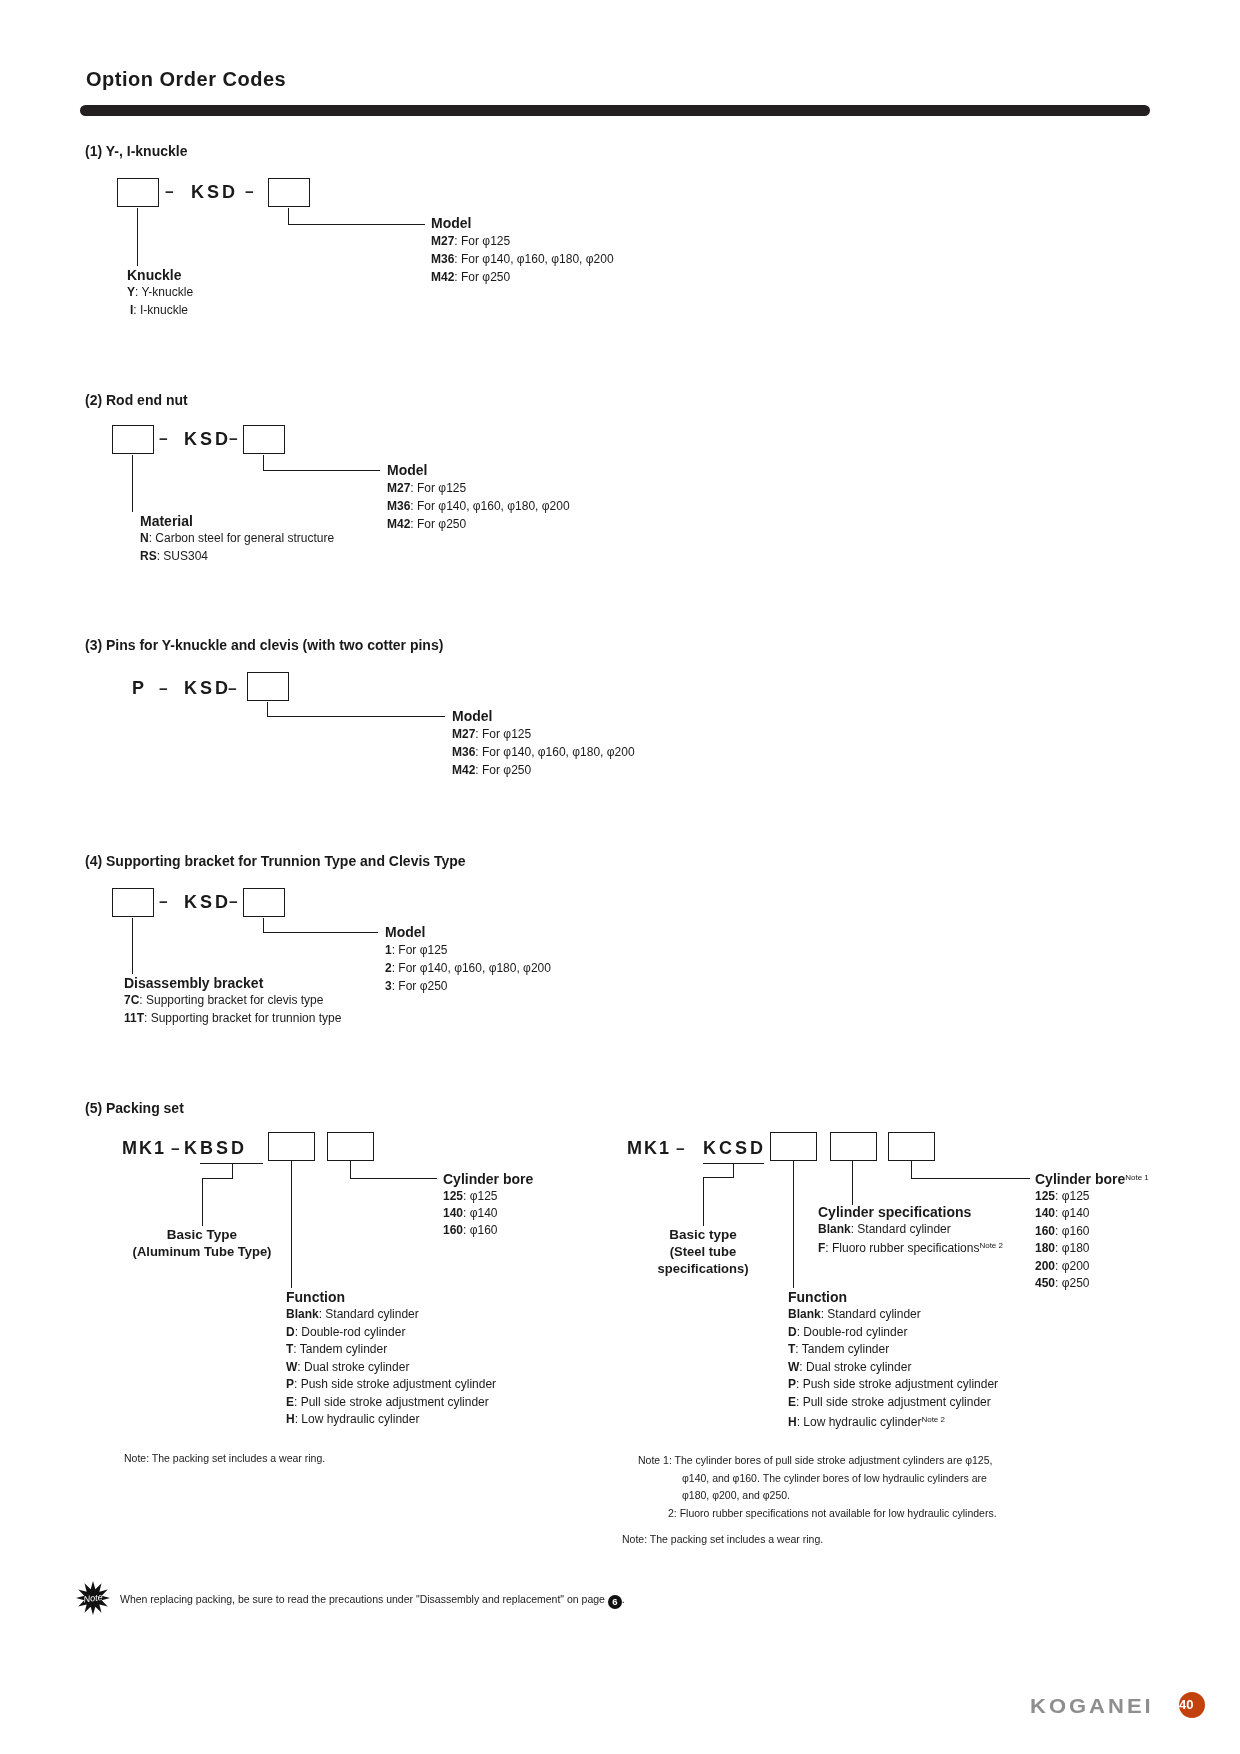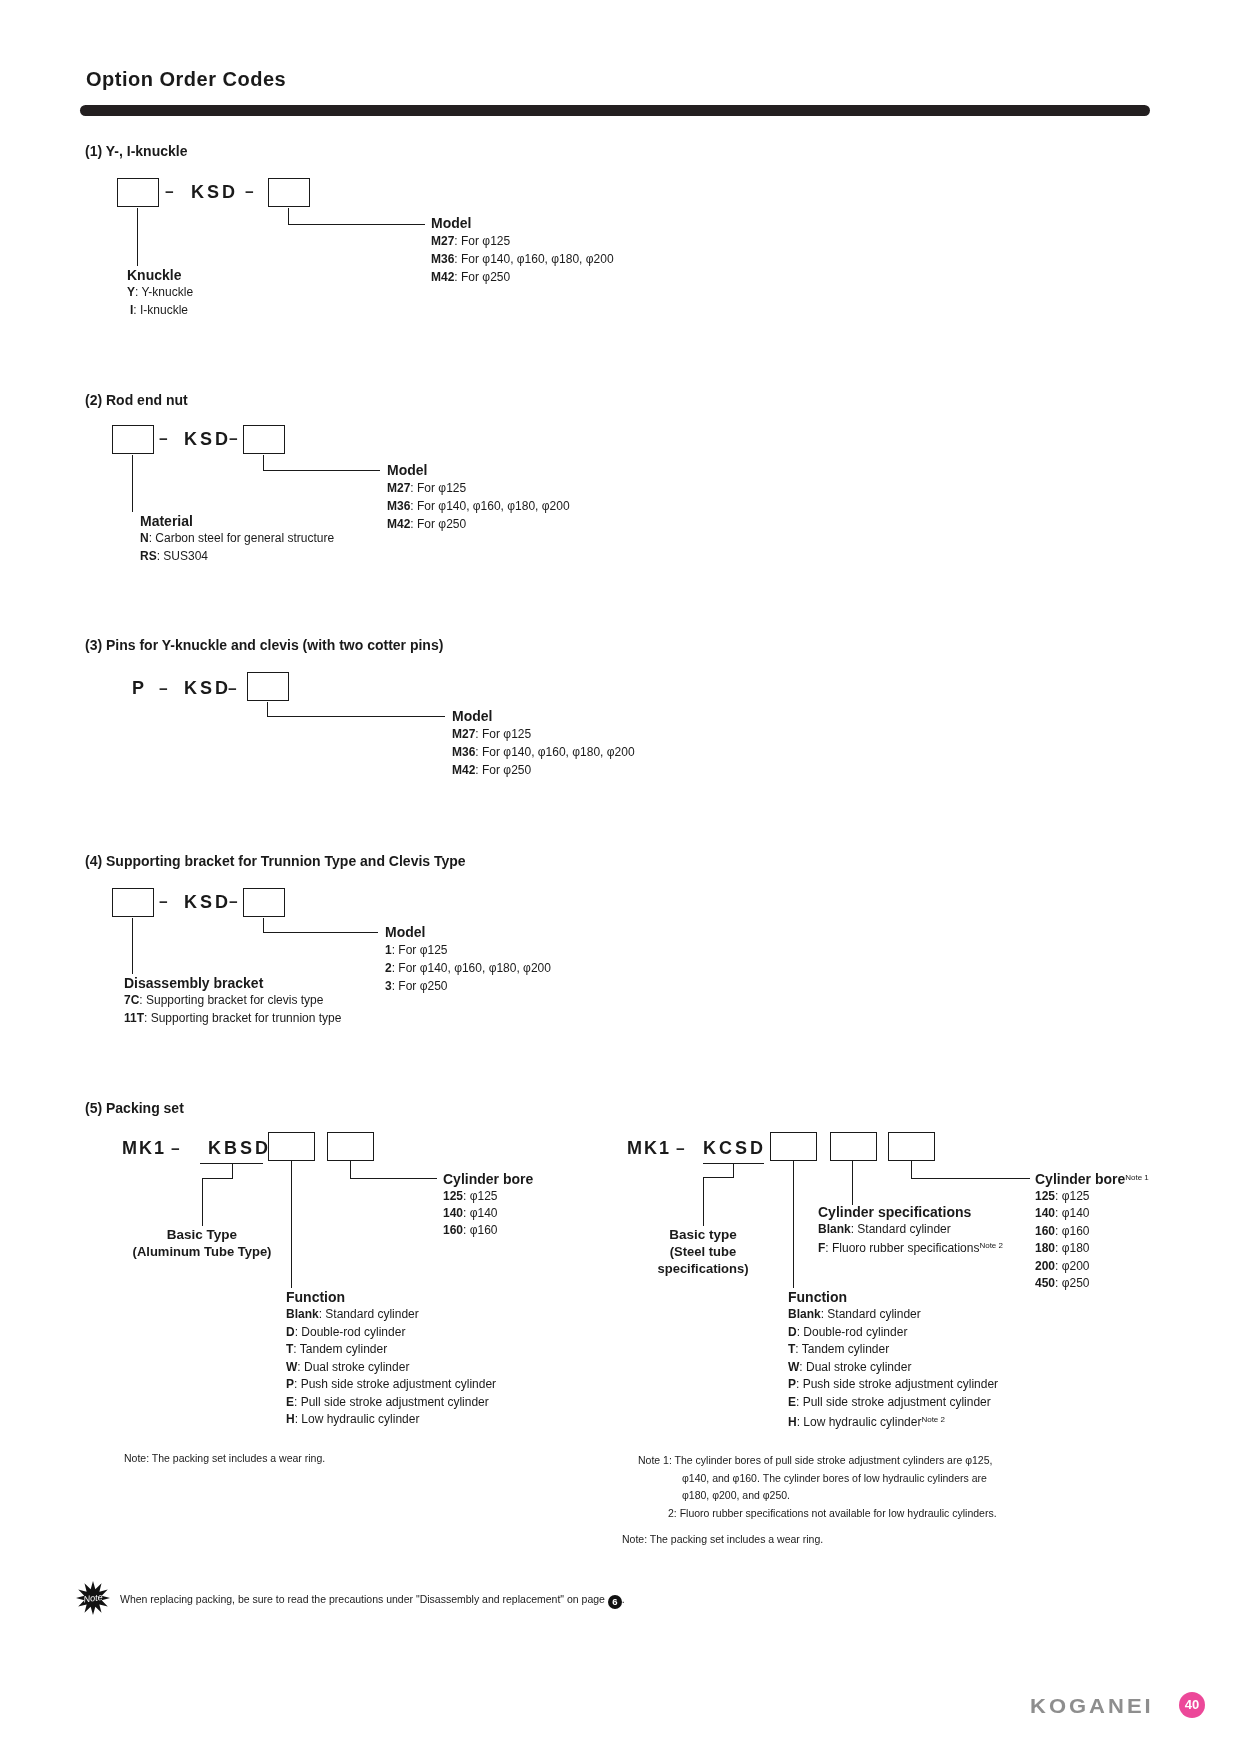--- a/index.html
+++ b/index.html
@@ -26,22 +26,22 @@
   .b{font-weight:bold;}
   .note{font-size:10.5px;line-height:17.5px;white-space:nowrap;}
   sup.n{font-size:8px;font-weight:normal;vertical-align:4px;}
   .center{text-align:center;}
   .basiclbl{font-size:13.5px;font-weight:bold;line-height:17px;}
   .basicsub{font-size:13px;font-weight:bold;line-height:17px;}
   .pgref{display:inline-block;width:14px;height:14px;border-radius:50%;background:#111;
          color:#fff;font-size:9.5px;font-weight:bold;line-height:14px;text-align:center;
          vertical-align:-2px;}
   .brand{font-size:22px;font-weight:bold;letter-spacing:3px;color:#8e8e8e;transform:scaleY(0.95);}
-  .pgnum{width:26px;height:26px;border-radius:50%;background:#ec4899;color:#fff;font-size:13px;
-         font-weight:bold;line-height:26px;text-align:center;}
+  .pgnum{width:26px;height:26px;border-radius:50%;background:#c2410c;color:#fff;font-size:13px;
+         font-weight:bold;line-height:26px;}
   svg text{font-family:"Liberation Sans",sans-serif;}
 </style>
 </head>
 <body>
 
 <div class="page">
 
   <div class="abs h1" style="left:86px;top:68px">Option Order Codes</div>
   <div class="abs bar" style="left:80px;top:105px;width:1070px;height:11px"></div>
 
@@ -134,21 +134,21 @@
     <div class="items lh175">
       <div><span class="b">7C</span><span>: Supporting bracket for clevis type</span></div>
       <div><span class="b">11T</span><span>: Supporting bracket for trunnion type</span></div>
     </div>
   </div>
 
   <div class="abs sh" style="left:85px;top:1100px">(5) Packing set</div>
 
   <div class="abs code2" style="left:122px;top:1137px">MK1</div>
   <div class="abs dash" style="left:171px;top:1141px">−</div>
-  <div class="abs code" style="left:208px;top:1137px">KBSD</div>
+  <div class="abs code" style="left:184px;top:1137px">KBSD</div>
   <div class="abs obox" style="left:268px;top:1132px;width:47px;height:29px"></div>
   <div class="abs obox" style="left:327px;top:1132px;width:47px;height:29px"></div>
   <div class="abs hl" style="left:200px;top:1163px;width:63px"></div>
   <div class="abs vl" style="left:232px;top:1164px;height:15px"></div>
   <div class="abs hl" style="left:202px;top:1178px;width:31px"></div>
   <div class="abs vl" style="left:202px;top:1178px;height:48px"></div>
   <div class="abs center" style="left:132px;top:1226px;width:140px">
     <div class="basiclbl">Basic Type</div>
     <div class="basicsub">(Aluminum Tube Type)</div>
   </div>

